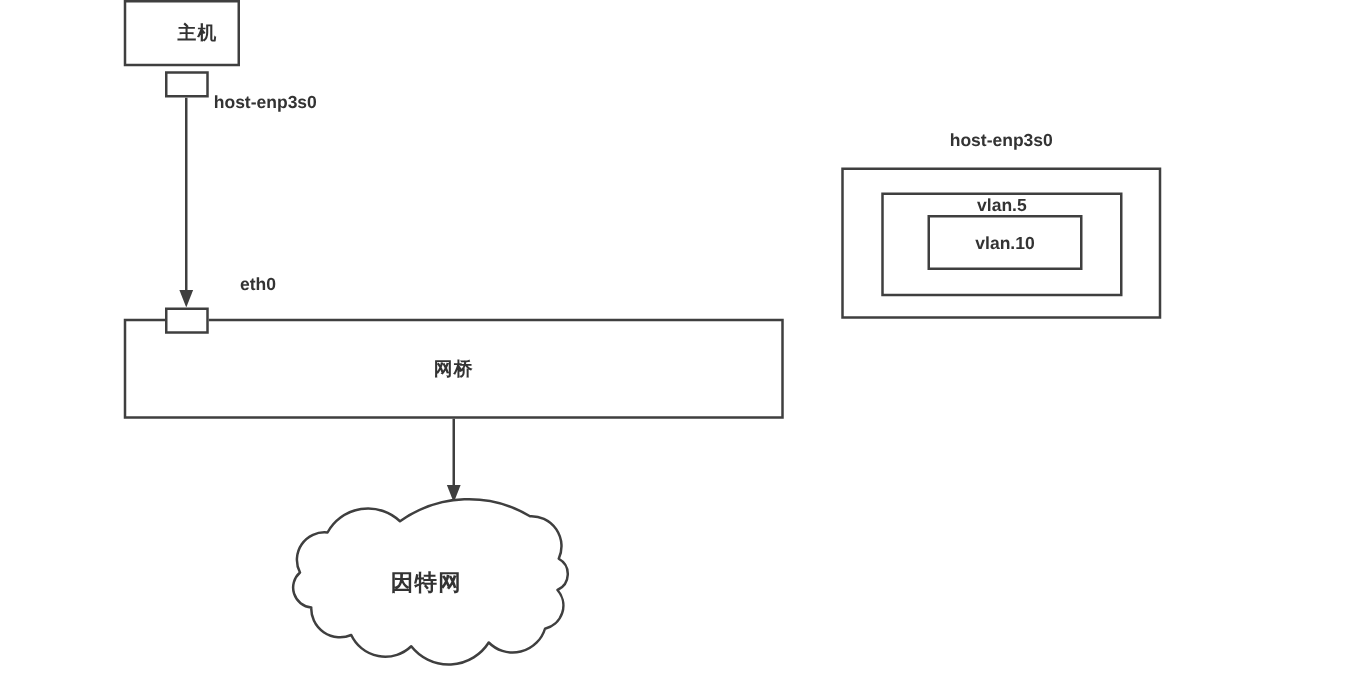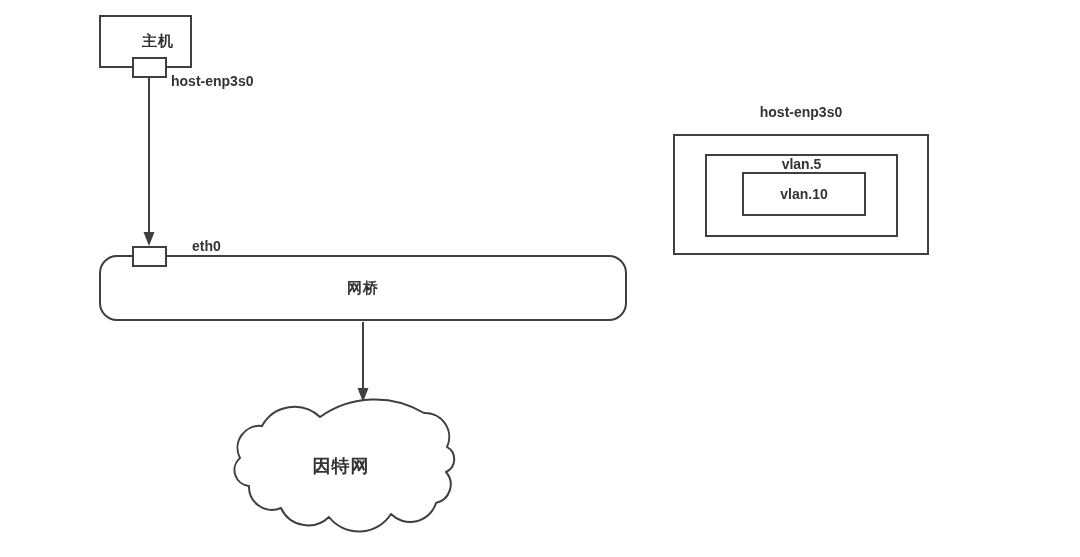--- a/index.html
+++ b/index.html
@@ -41,26 +41,26 @@
     z-index: 3;
   }
   .wire-label {
     position: absolute;
     font-size: 14px;
     font-weight: bold;
     color: #333333;
     z-index: 4;
     white-space: nowrap;
   }
-  #host-box { left: 99px; top: 15px; width: 93px; height: 53px; z-index: 2; padding-left: 25px; }
+  #host-box { left: 99px; top: 0; width: 93px; height: 53px; z-index: 2; padding-left: 25px; }
   #host-port { left: 132px; top: 57px; width: 35px; height: 21px; }
   #host-port-label { left: 171px; top: 73px; }
-  #eth0-label { left: 192px; top: 238px; }
+  #eth0-label { left: 192px; top: 219px; }
   #bridge-port { left: 132px; top: 246px; width: 35px; height: 21px; }
-  #bridge-box { left: 99px; top: 255px; width: 528px; height: 66px; z-index: 2; border-radius: 18px; }
+  #bridge-box { left: 99px; top: 255px; width: 528px; height: 80px; z-index: 2; }
   #cloud-label {
     position: absolute;
     left: 341px; top: 466px;
     transform: translate(-50%, -50%);
     font-size: 18px;
     font-weight: 600;
     letter-spacing: 1px;
     z-index: 2;
   }
   #vlan-group-title {

